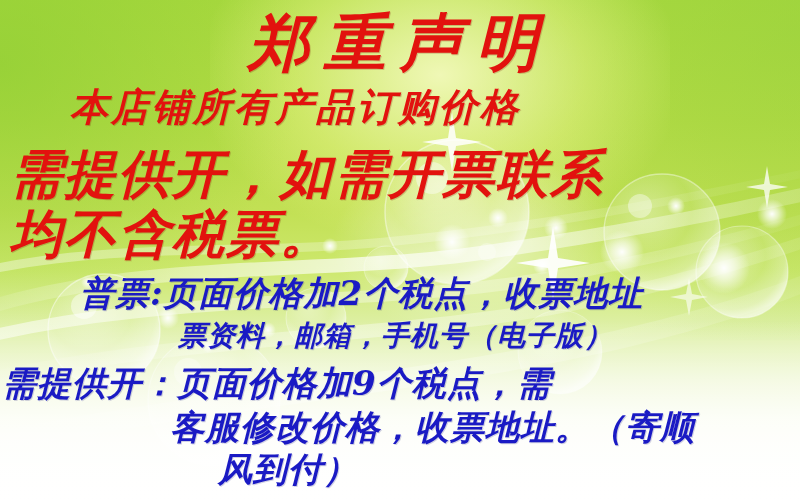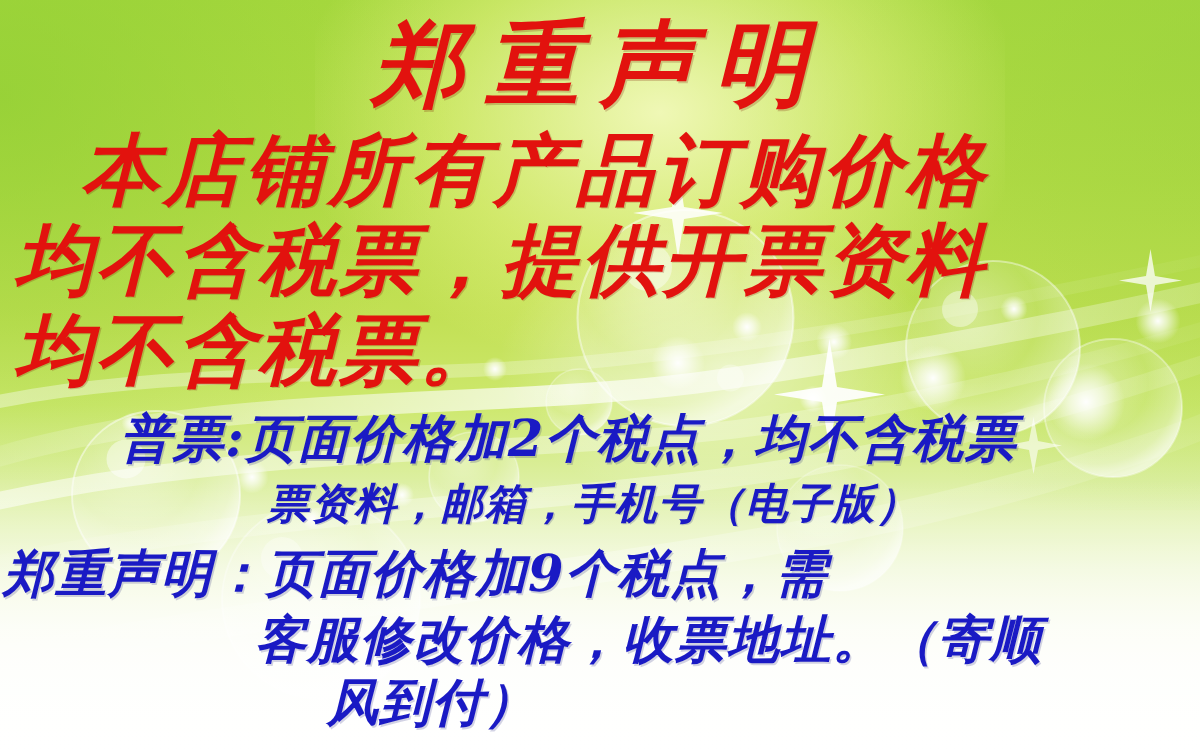--- a/index.html
+++ b/index.html
@@ -101,21 +101,21 @@
   }
 
   .title {
     font-size: 62px;
     letter-spacing: 14px;
     left: 0; right: 0;
     top: 12px;
     text-align: center;
   }
 
-  .r1 { font-size: 52px; letter-spacing: 3px; left: 54px;  top: 88px; }
+  .r1 { font-size: 38px; letter-spacing: 3px; left: 70px;  top: 88px; }
   .r2 { font-size: 52px; letter-spacing: 2px; left: 10px;  top: 148px; }
   .r3 { font-size: 52px; letter-spacing: 2px; left: 10px;  top: 208px; }
 
   .b1 { font-size: 34px; letter-spacing: 1px; left: 80px;  top: 276px; }
   .b2 { font-size: 28px; letter-spacing: 1px; left: 178px; top: 322px; }
   .b3 { font-size: 34px; letter-spacing: 1px; left: 2px;   top: 366px; }
   .b4 { font-size: 34px; letter-spacing: 1px; left: 170px; top: 410px; }
   .b5 { font-size: 34px; letter-spacing: 1px; left: 170px; top: 452px; margin-left: 48px; }
 </style>
 </head>
@@ -206,23 +206,23 @@
     </g>
   </svg>
 
   <div class="bg-glow-mid"></div>
   <div class="bg-bottom-fade"></div>
 
   <div class="content">
     <div class="line red title">郑重声明</div>
 
     <div class="line red r1">本店铺所有产品订购价格</div>
-    <div class="line red r2">均不含税票，提供开票资料</div>
+    <div class="line red r2">需提供开，如需开票联系</div>
     <div class="line red r3">均不含税票。</div>
 
-    <div class="line blue b1">普票:页面价格加2个税点，均不含税票</div>
+    <div class="line blue b1">普票:页面价格加2个税点，收票地址</div>
     <div class="line blue b2">票资料，邮箱，手机号（电子版）</div>
-    <div class="line blue b3">郑重声明：页面价格加9个税点，需</div>
+    <div class="line blue b3">需提供开：页面价格加9个税点，需</div>
     <div class="line blue b4">客服修改价格，收票地址。（寄顺</div>
     <div class="line blue b5">风到付）</div>
   </div>
 
 </div>
 
 </body></html>

